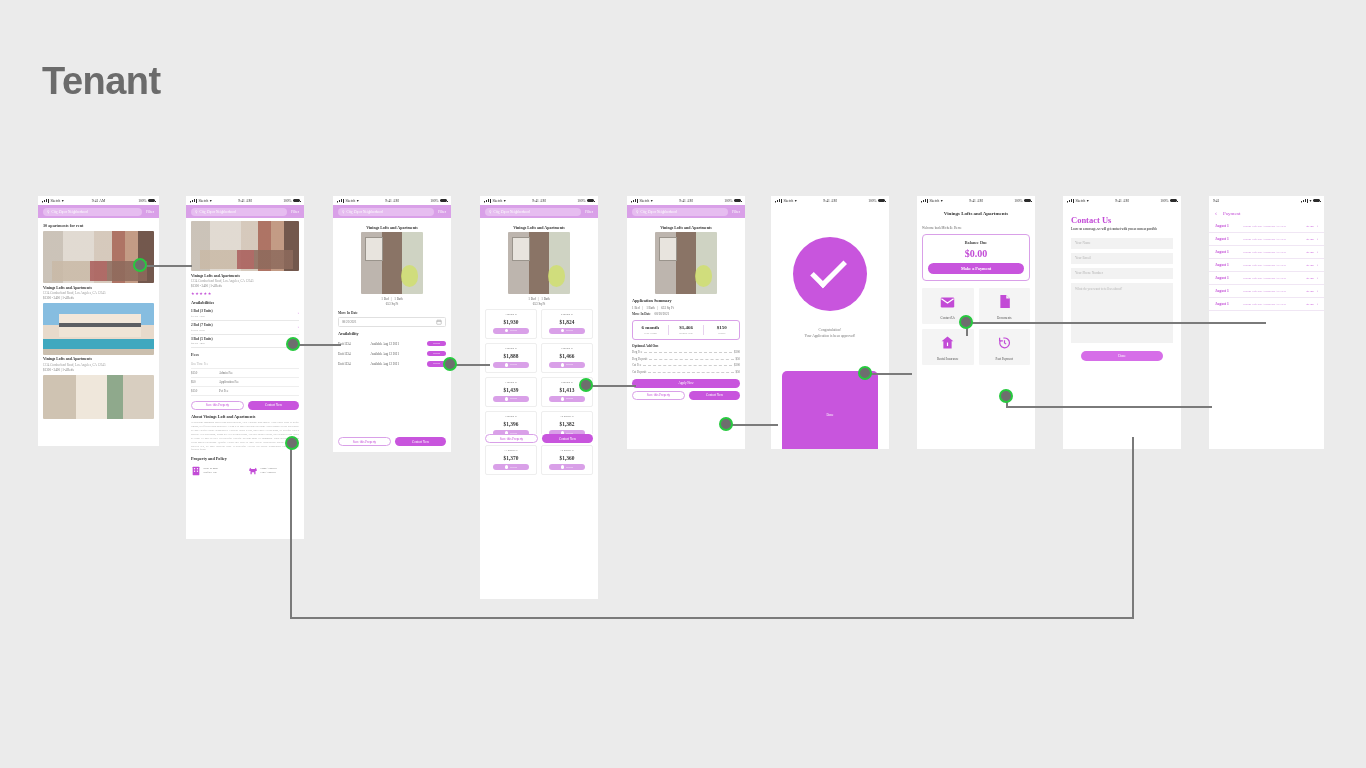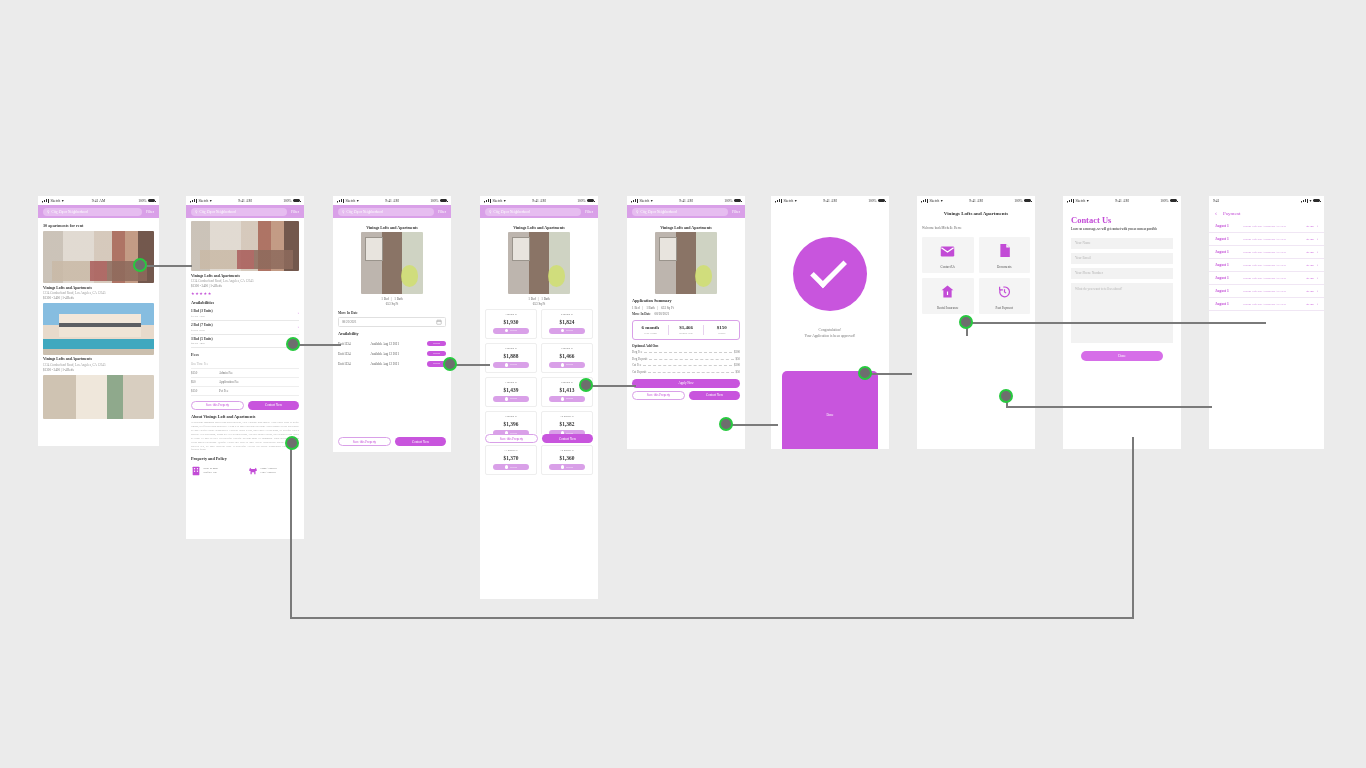--- a/index.html
+++ b/index.html
@@ -267,20 +267,21 @@
   .dot {
     position:absolute; width:14px; height:14px; border-radius:50%;
     background:#6e6e6e; border:2.5px solid #27c93f;
   }
 </style>
 </head>
 <body>
 
 <div id="canvas">
 
+  <div class="board-title">Tenant</div>
 
   <div class="phone" style="left:38px; top:196px; width:121px; height:250px;">
     <div class="statusbar">
       <div class="sb-left">
           <span class="bars"></span>
           <span>Sketch</span>
           <span class="wifi">▾</span>
         </div>
       <div class="sb-mid">9:41 AM</div>
       <div class="sb-right">
@@ -714,20 +715,25 @@
         </div>
       <div class="sb-mid">9:41 AM</div>
       <div class="sb-right">
           <span>100%</span>
           <span class="batt"></span>
         </div>
     </div>
     <div class="dash-title">Vinings Lofts and Apartments</div>
     <div class="scroll">
       <div class="welcome">Welcome back Michelle Pierce</div>
+      <div class="balance-card">
+        <div class="balance-label">Balance Due</div>
+        <div class="balance-amt">$0.00</div>
+        <div class="pay-btn">Make a Payment</div>
+      </div>
       <div class="tile-grid">
         <div class="tile">
           <svg width="15" height="11" viewBox="0 0 24 18" fill="currentColor">
               <rect x="1" y="1" width="22" height="16" rx="2"></rect>
               <path d="M2 3l10 7 10-7" stroke="#fff" stroke-width="2" fill="none"></path>
             </svg>
           <div class="tile-label">Contact Us</div>
         </div>
         <div class="tile">
           <svg width="11" height="13" viewBox="0 0 18 22" fill="currentColor">

